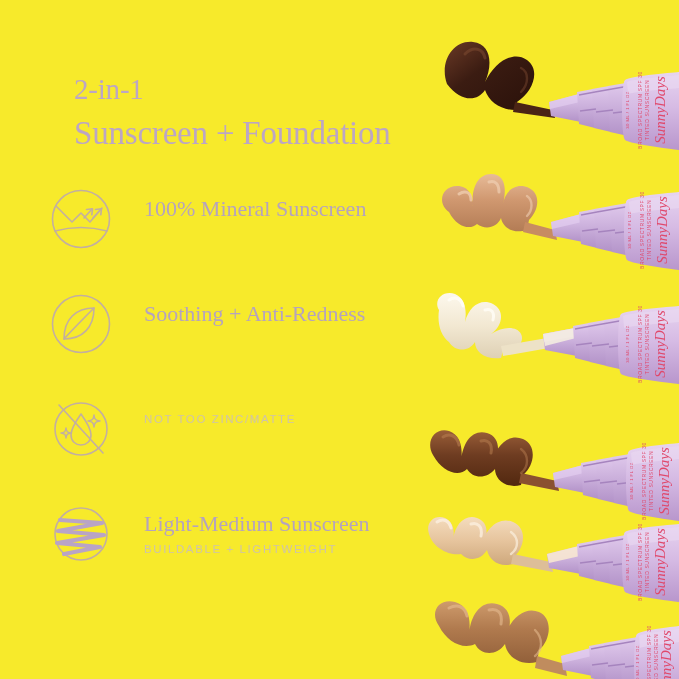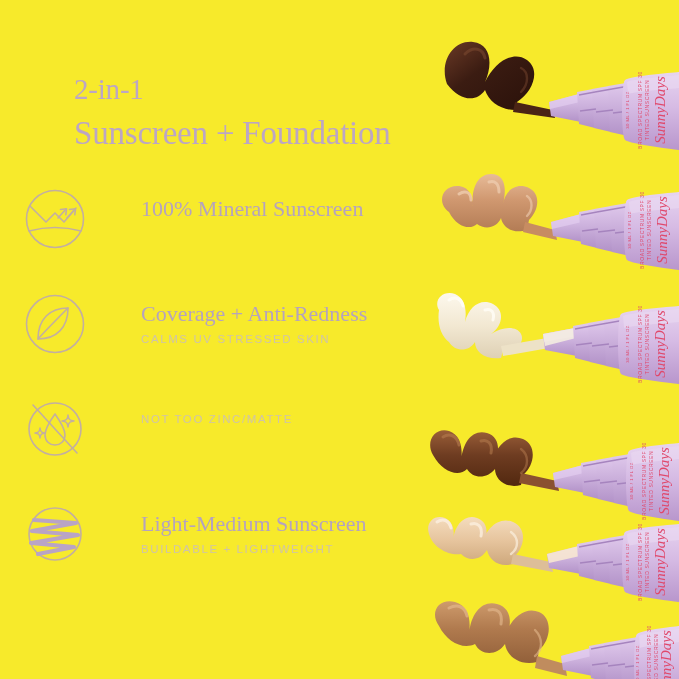--- a/index.html
+++ b/index.html
@@ -52,23 +52,22 @@
     position: absolute;
     left: 0;
     top: 186px;
     width: 470px;
   }
   .feature {
     position: relative;
     height: 105px;
     display: flex;
     align-items: flex-start;
-    padding-left: 24px;
+    padding-left: 50px;
     box-sizing: border-box;
-    gap: 23px;
   }
   .feature .ficon {
     width: 62px;
     height: 62px;
     flex: 0 0 62px;
     margin-top: 2px;
   }
   .feature .ficon svg {
     display: block;
     width: 62px;
@@ -148,22 +147,21 @@
 
       <div class="feature">
         <div class="ficon">
           <svg viewBox="0 0 62 62" xmlns="http://www.w3.org/2000/svg">
             <circle cx="31" cy="31" r="28.5" fill="none" stroke="#C3AFA0" stroke-width="1.6"></circle>
             <path d="M14 46 C14 26 26 15 44 15 C44 34 33 46 14 46 Z" fill="none" stroke="#C3AFA0" stroke-width="1.6" stroke-linejoin="round"></path>
             <path d="M14 46 C22 37 32 27 44 15" fill="none" stroke="#C3AFA0" stroke-width="1.6" stroke-linecap="round"></path>
           </svg>
         </div>
         <div class="ftext">
-          <div class="ftitle">Coverage + Anti-Redness</div>
-          <div class="fsub">CALMS UV STRESSED SKIN</div>
+          <div class="ftitle">Soothing + Anti-Redness</div>
         </div>
       </div>
 
       <div class="feature">
         <div class="ficon">
           <svg viewBox="0 0 62 62" xmlns="http://www.w3.org/2000/svg">
             <circle cx="31" cy="31" r="26" fill="none" stroke="#C3AFA0" stroke-width="1.6"></circle>
             <path d="M9 7 L53 55" fill="none" stroke="#C3AFA0" stroke-width="1.6" stroke-linecap="round"></path>
             <path d="M31 16 C31 16 41 30 41 37 C41 43 36.5 47 31 47 C25.5 47 21 43 21 37 C21 30 31 16 31 16 Z" fill="none" stroke="#C3AFA0" stroke-width="1.6" stroke-linejoin="round"></path>
             <path d="M44 17 C44.6 21.4 45.6 22.4 50 23 C45.6 23.6 44.6 24.6 44 29 C43.4 24.6 42.4 23.6 38 23 C42.4 22.4 43.4 21.4 44 17 Z" fill="none" stroke="#C3AFA0" stroke-width="1.5" stroke-linejoin="round"></path>

